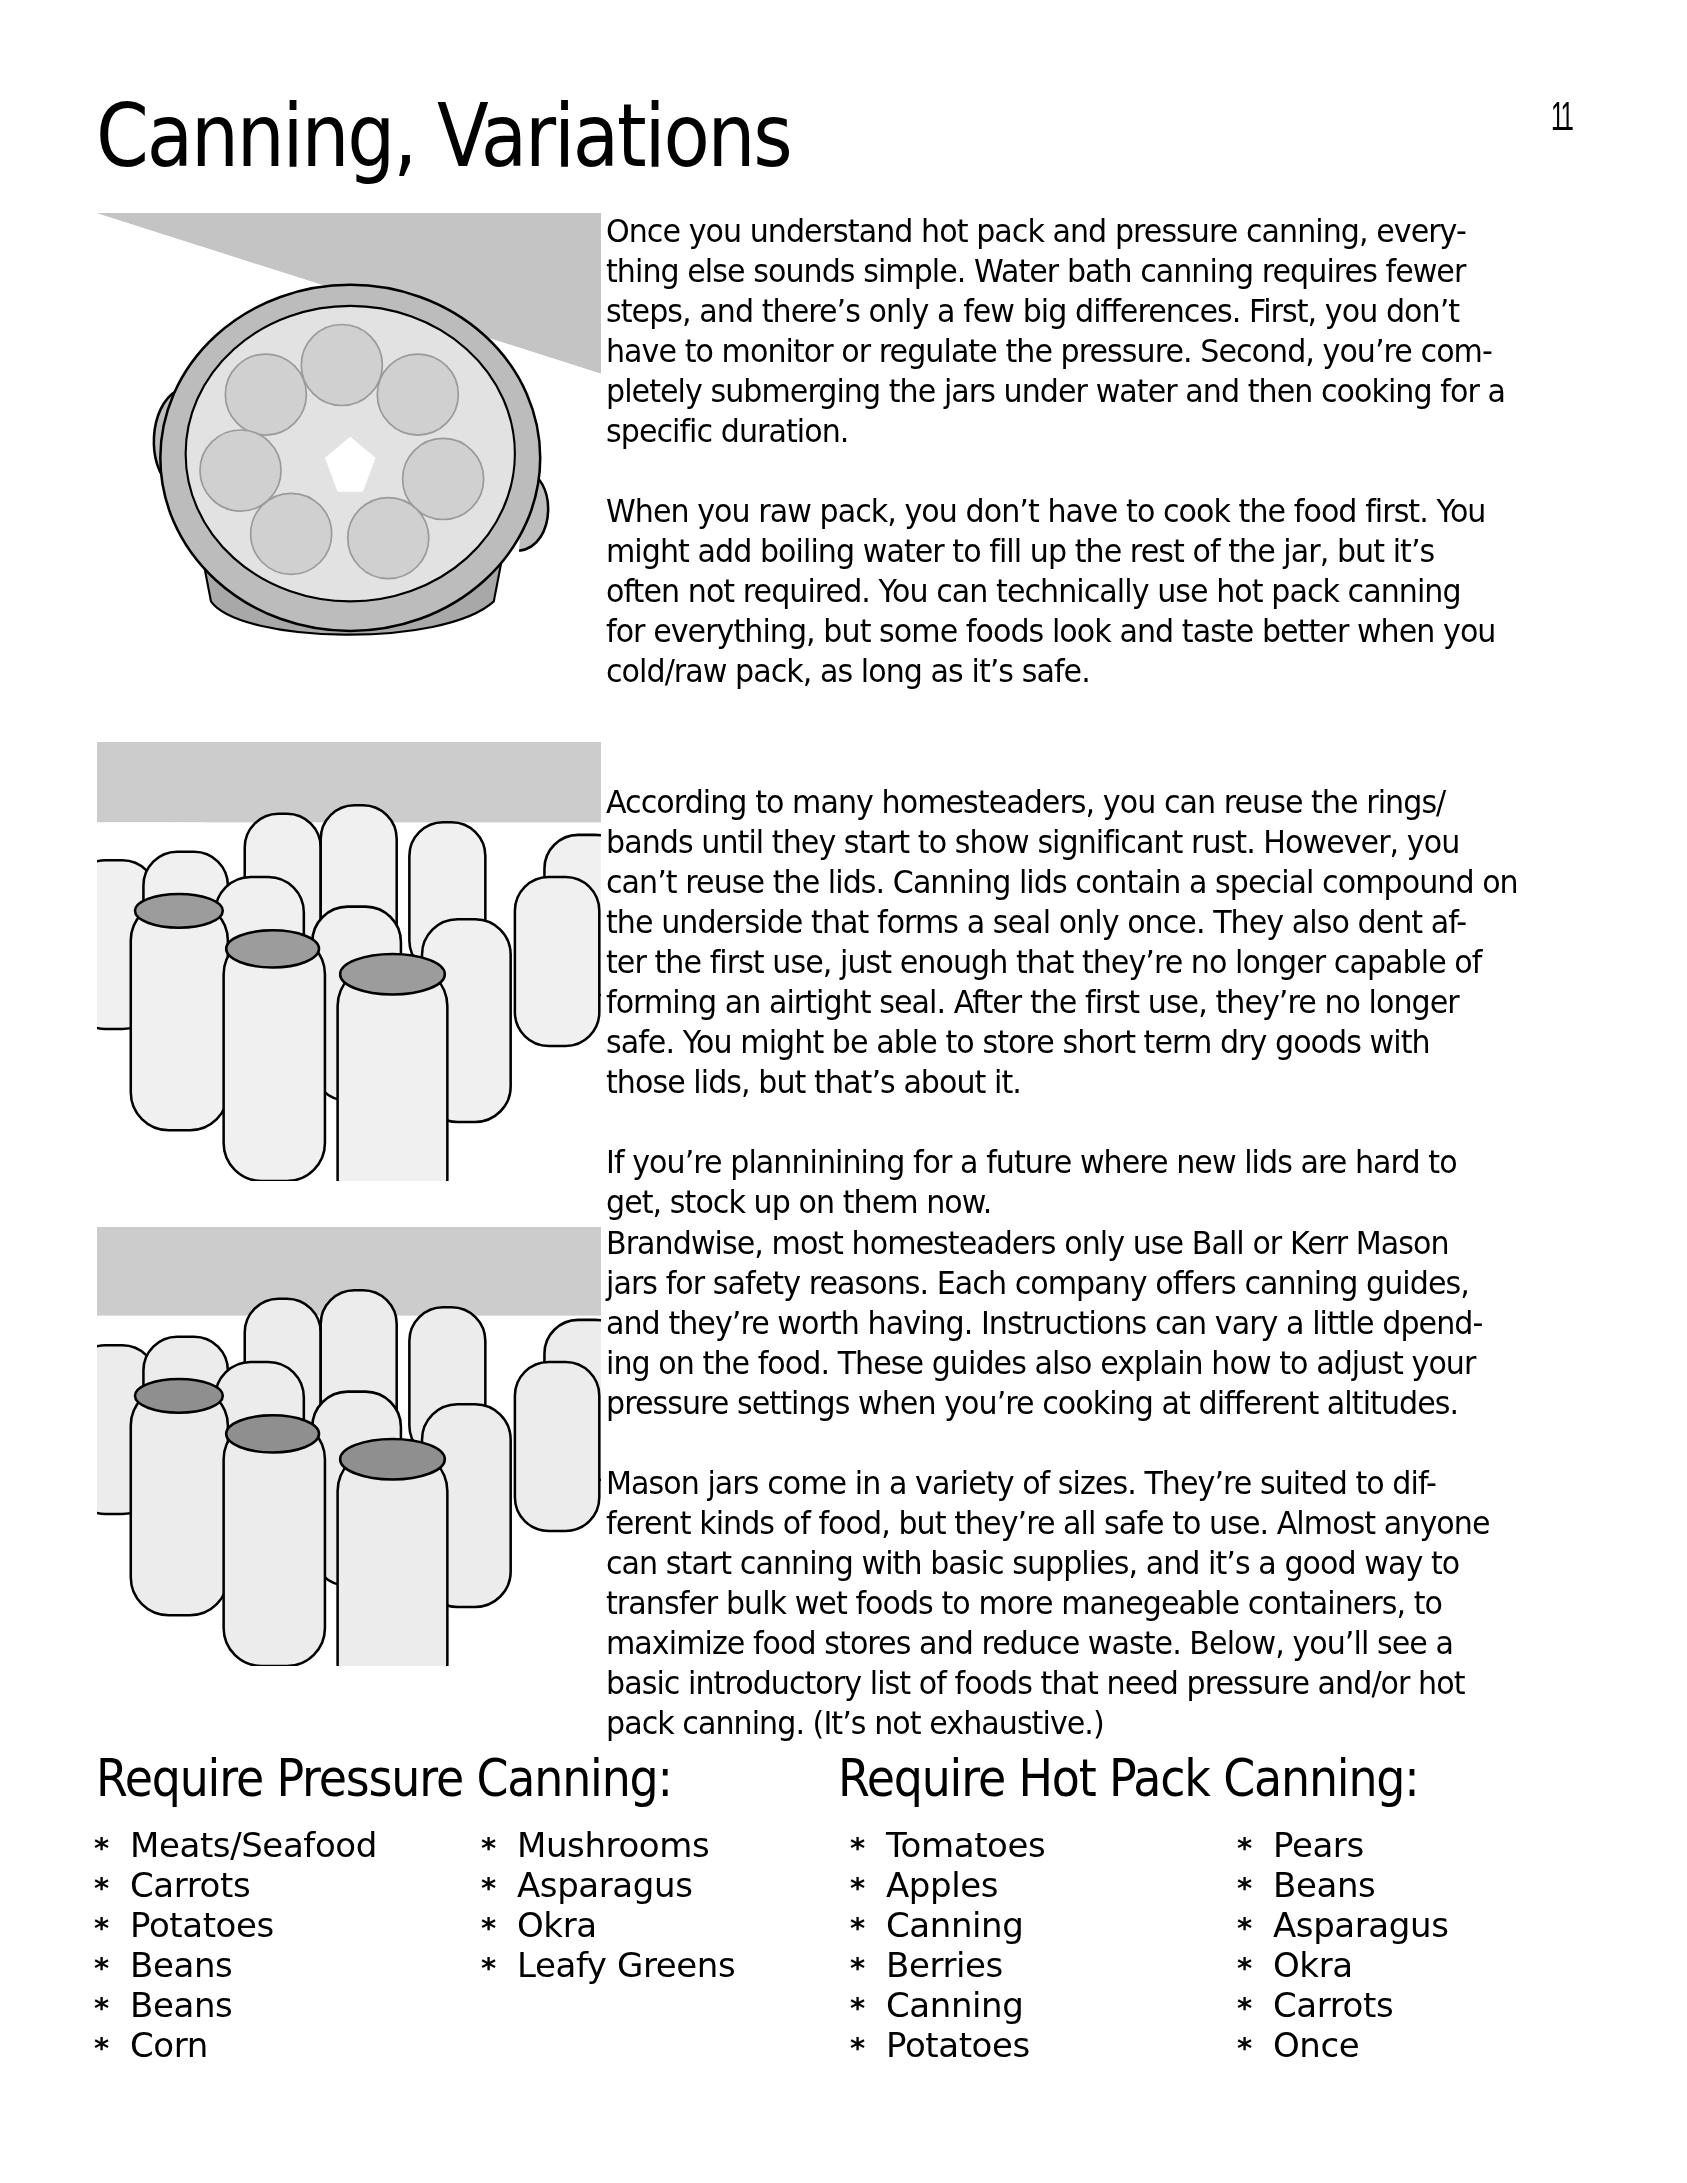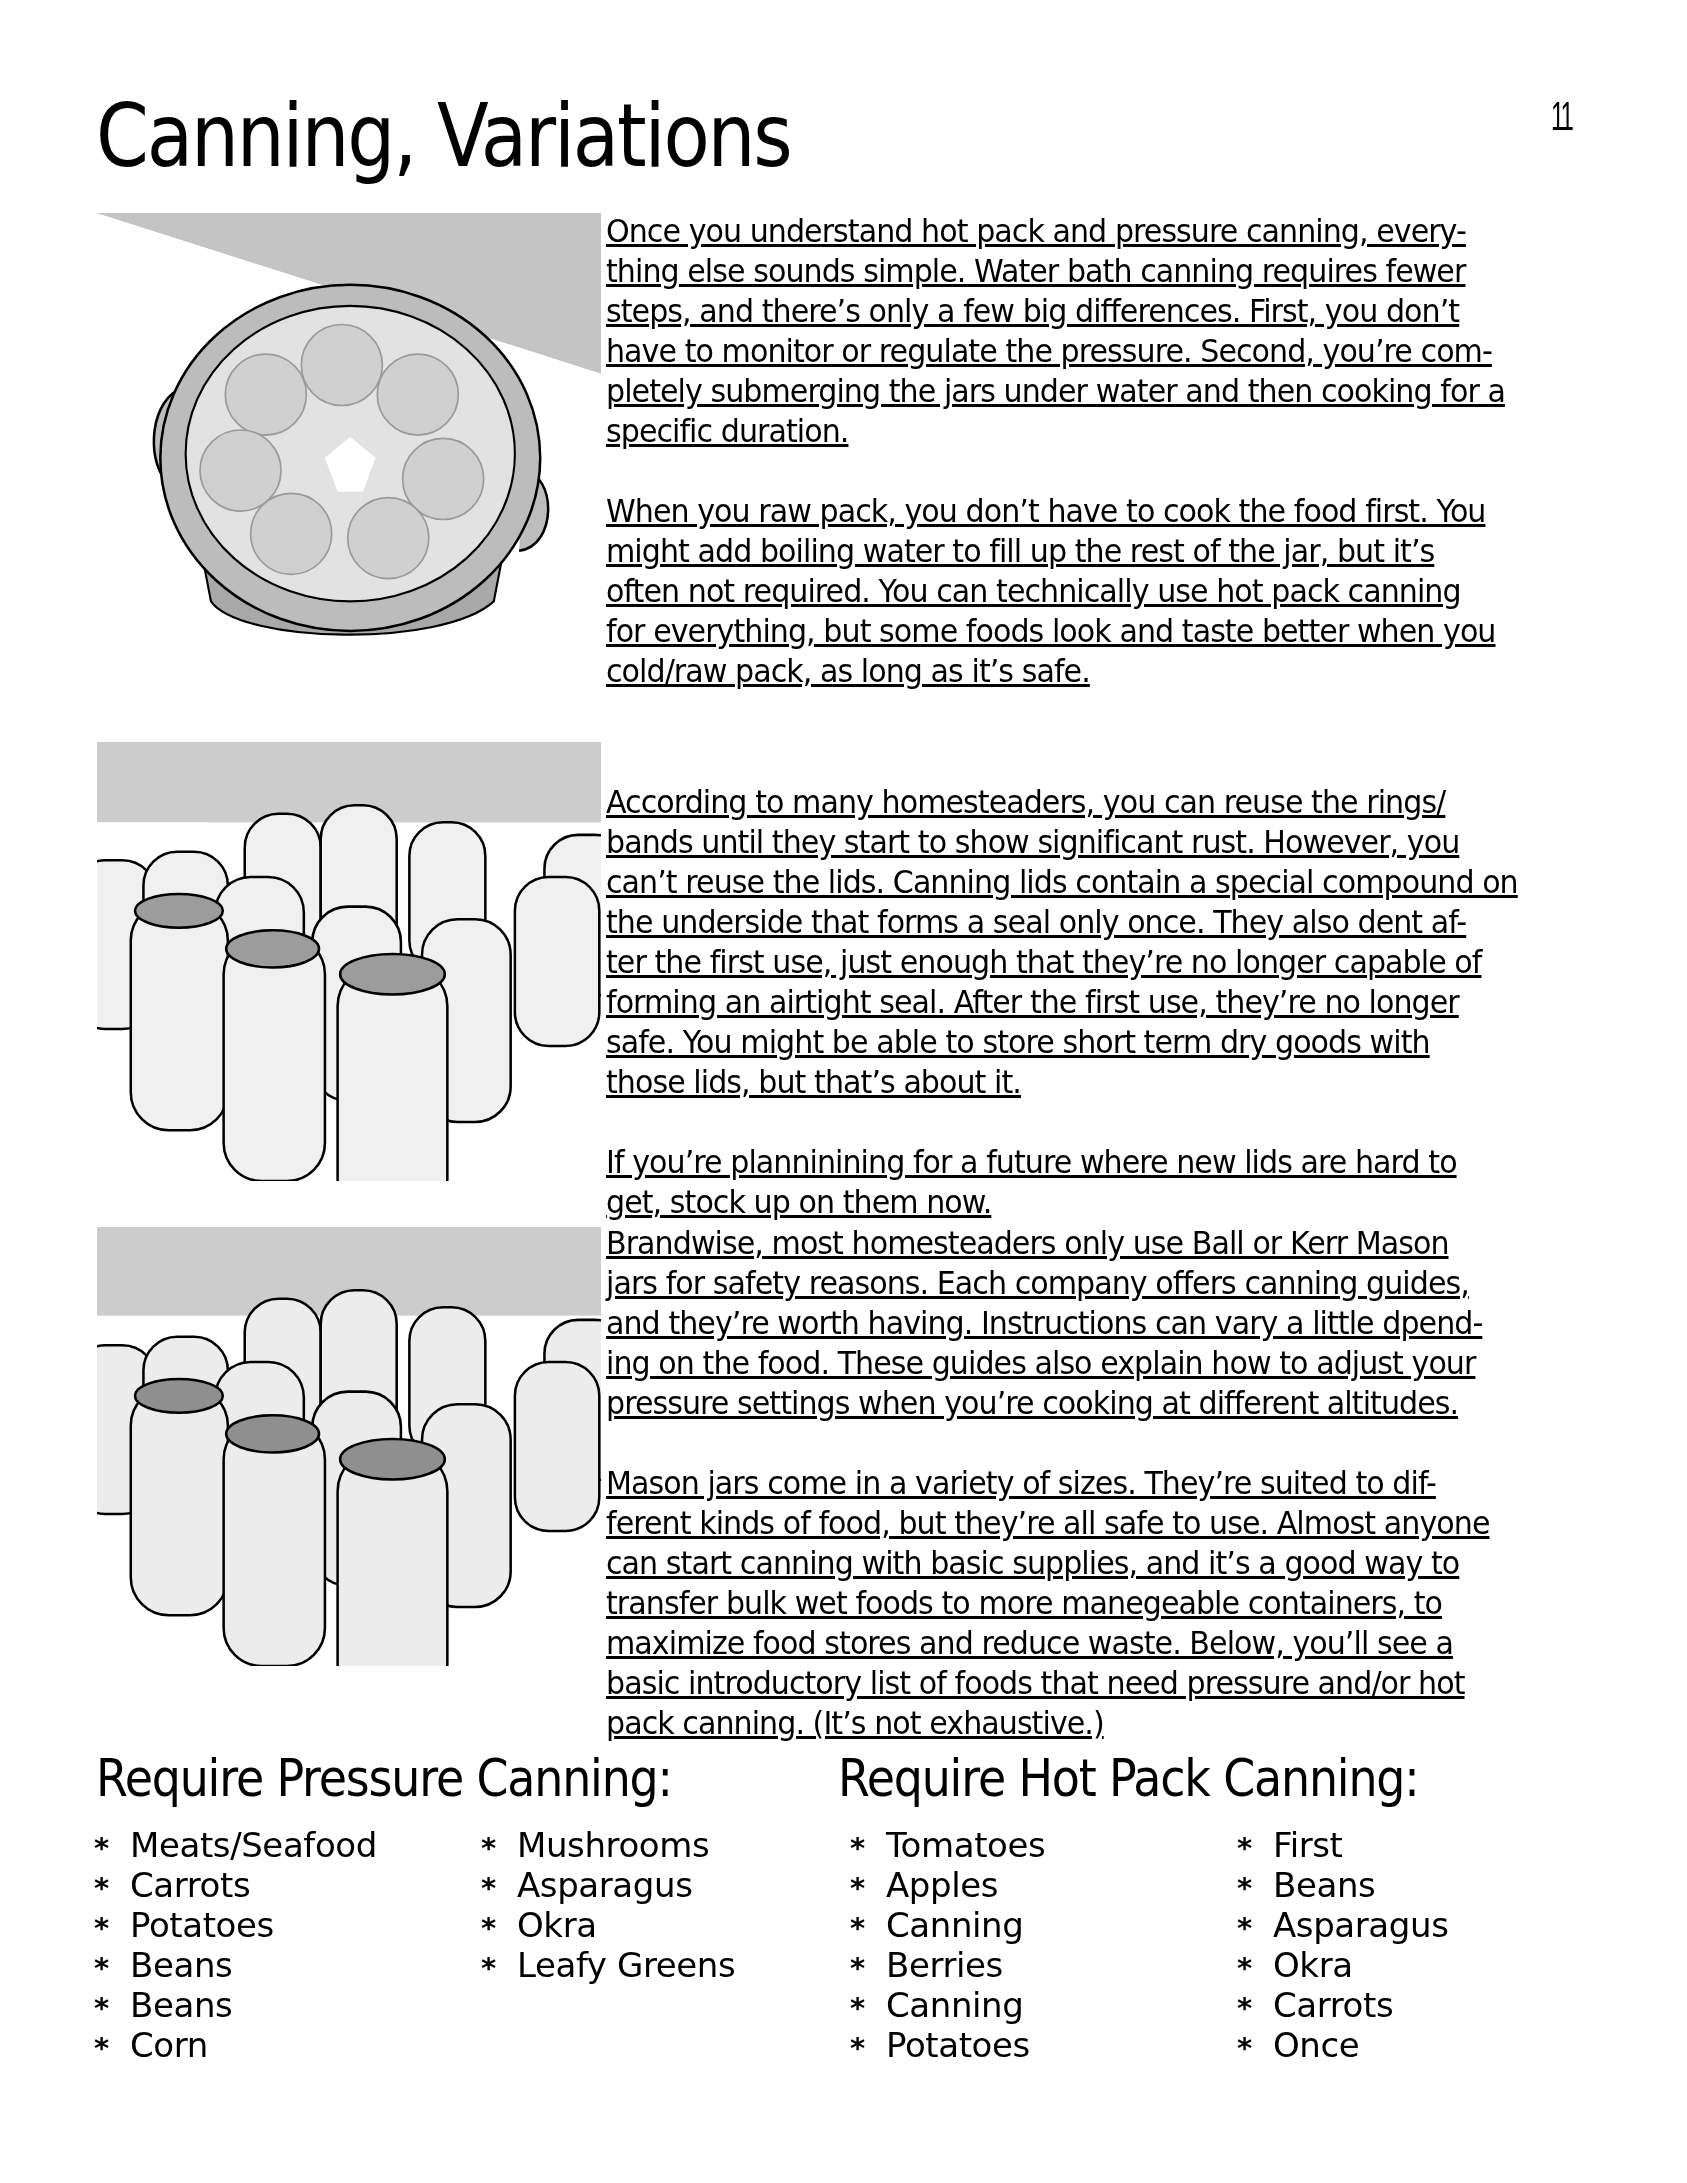--- a/index.html
+++ b/index.html
@@ -4,21 +4,21 @@
 <style>
   html, body { margin: 0; padding: 0; background: #ffffff; }
   body { width: 1687px; height: 2183px; position: relative; overflow: hidden;
          font-family: "DejaVu Sans", "Liberation Sans", sans-serif; color: #000; }
   .title { position: absolute; left: 96px; top: 81px; font-size: 88px; line-height: 110px;
            font-weight: normal; letter-spacing: -2.5px; margin: 0; transform: scaleX(0.86); transform-origin: left top; }
   .page-num { position: absolute; left: 1551px; top: 91px; font-size: 40px; line-height: 51px;
               font-family: "Liberation Sans", sans-serif; letter-spacing: -3.4px; transform: scaleX(0.6); transform-origin: left top; }
   .figure { position: absolute; left: 97px; width: 504px; overflow: hidden; background: #fff; }
   .figure svg { display: block; width: 100%; height: 100%; }
-  .text-col { position: absolute; left: 606px; width: 991px; text-decoration: underline; }
+  .text-col { position: absolute; left: 606px; width: 991px; }
   .para { margin: 0 0 40px 0; font-size: 32px; line-height: 40px; letter-spacing: -1px;
           white-space: pre-line; transform: scaleX(0.94); transform-origin: left top; width: 1055px; }
   .section-heading { position: absolute; top: 1745px; font-size: 51px; line-height: 67px; margin: 0;
                      font-weight: normal; letter-spacing: -1.3px; transform: scaleX(0.9); transform-origin: left top; white-space: nowrap; }
   .list { position: absolute; top: 1825px; margin: 0; padding: 0; list-style: none; }
   .list li { position: relative; height: 40px; font-size: 34px; line-height: 40px; white-space: nowrap; letter-spacing: -0.4px; }
   .list .bullet { position: absolute; left: 0; top: 3.4px; font-size: 29px; font-weight: bold; }
   .list .label { position: absolute; left: 36px; }
 </style>
 </head>
@@ -216,21 +216,21 @@
       <span class="label">Canning</span>
     </li>
   <li>
       <span class="bullet">*</span>
       <span class="label">Potatoes</span>
     </li>
 </ul>
 <ul class="list" style="left:1237px;">
   <li>
       <span class="bullet">*</span>
-      <span class="label">First</span>
+      <span class="label">Pears</span>
     </li>
   <li>
       <span class="bullet">*</span>
       <span class="label">Beans</span>
     </li>
   <li>
       <span class="bullet">*</span>
       <span class="label">Asparagus</span>
     </li>
   <li>

